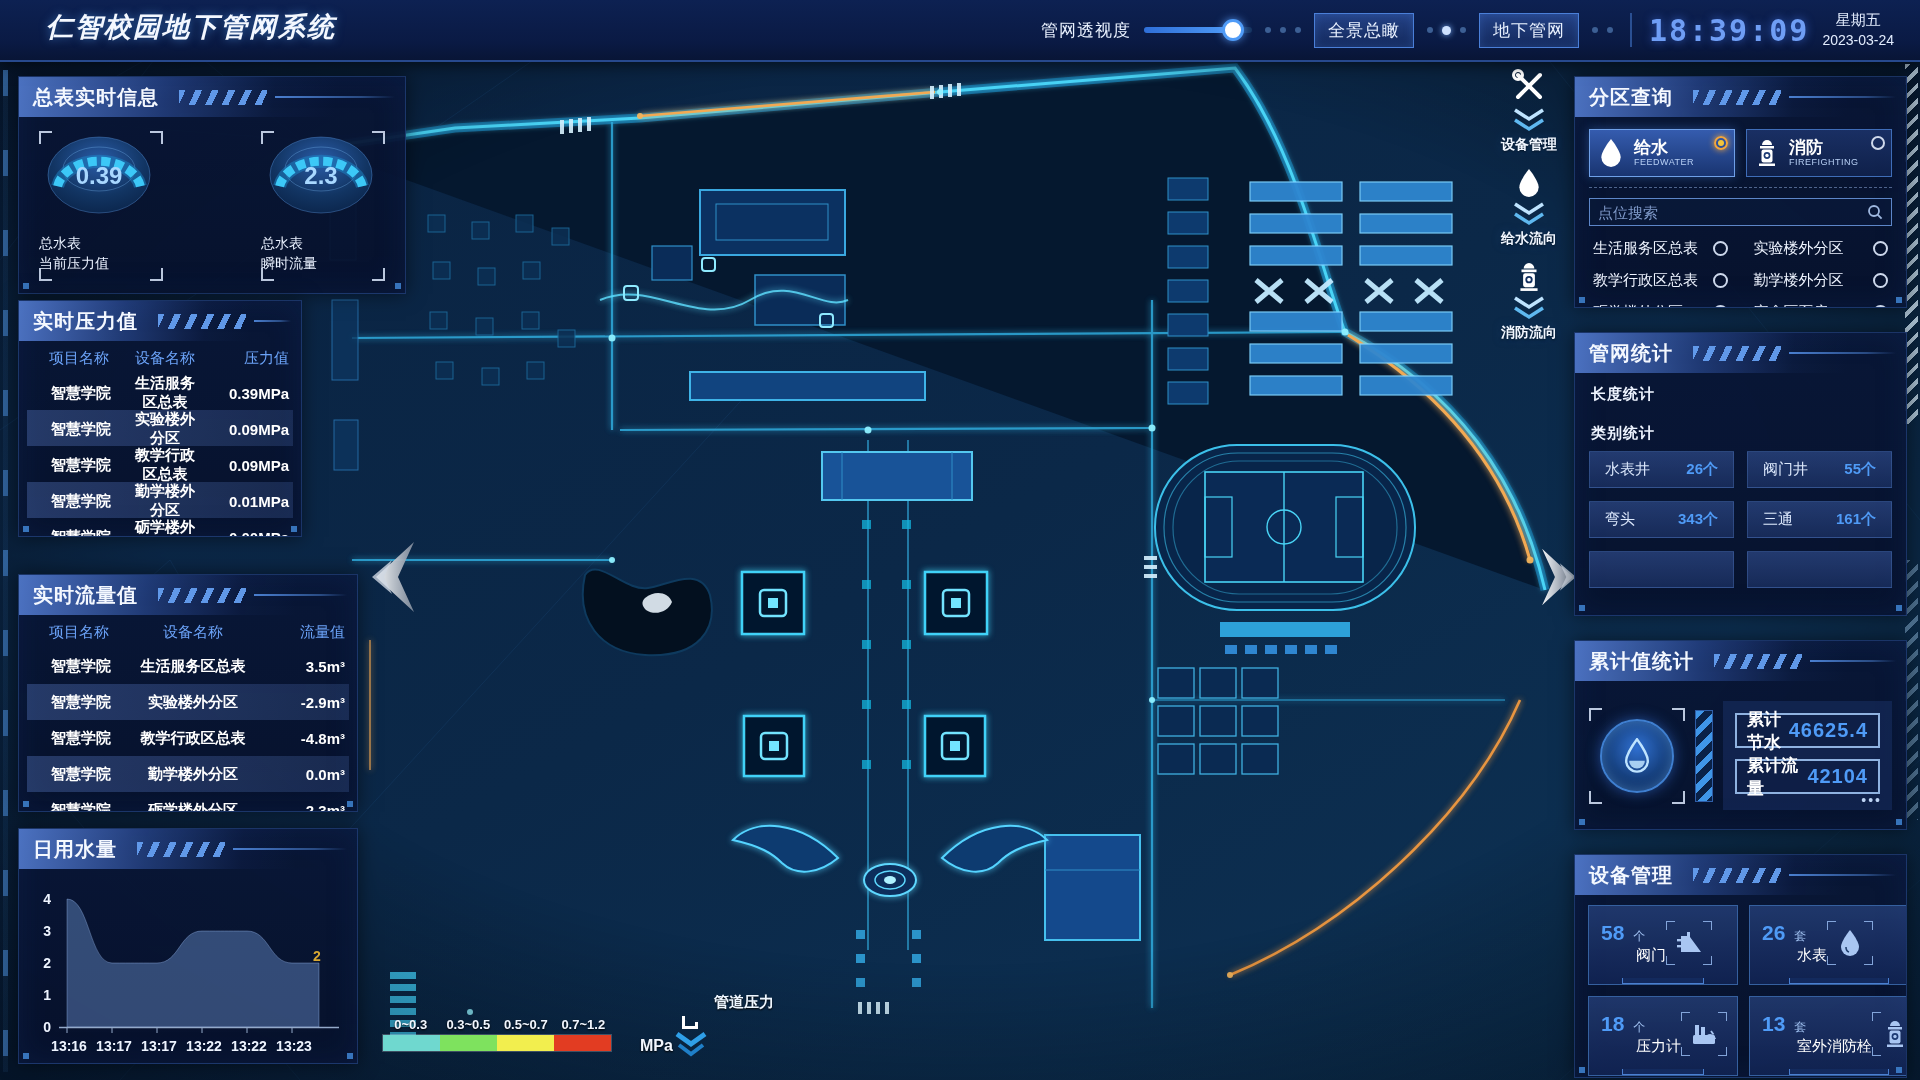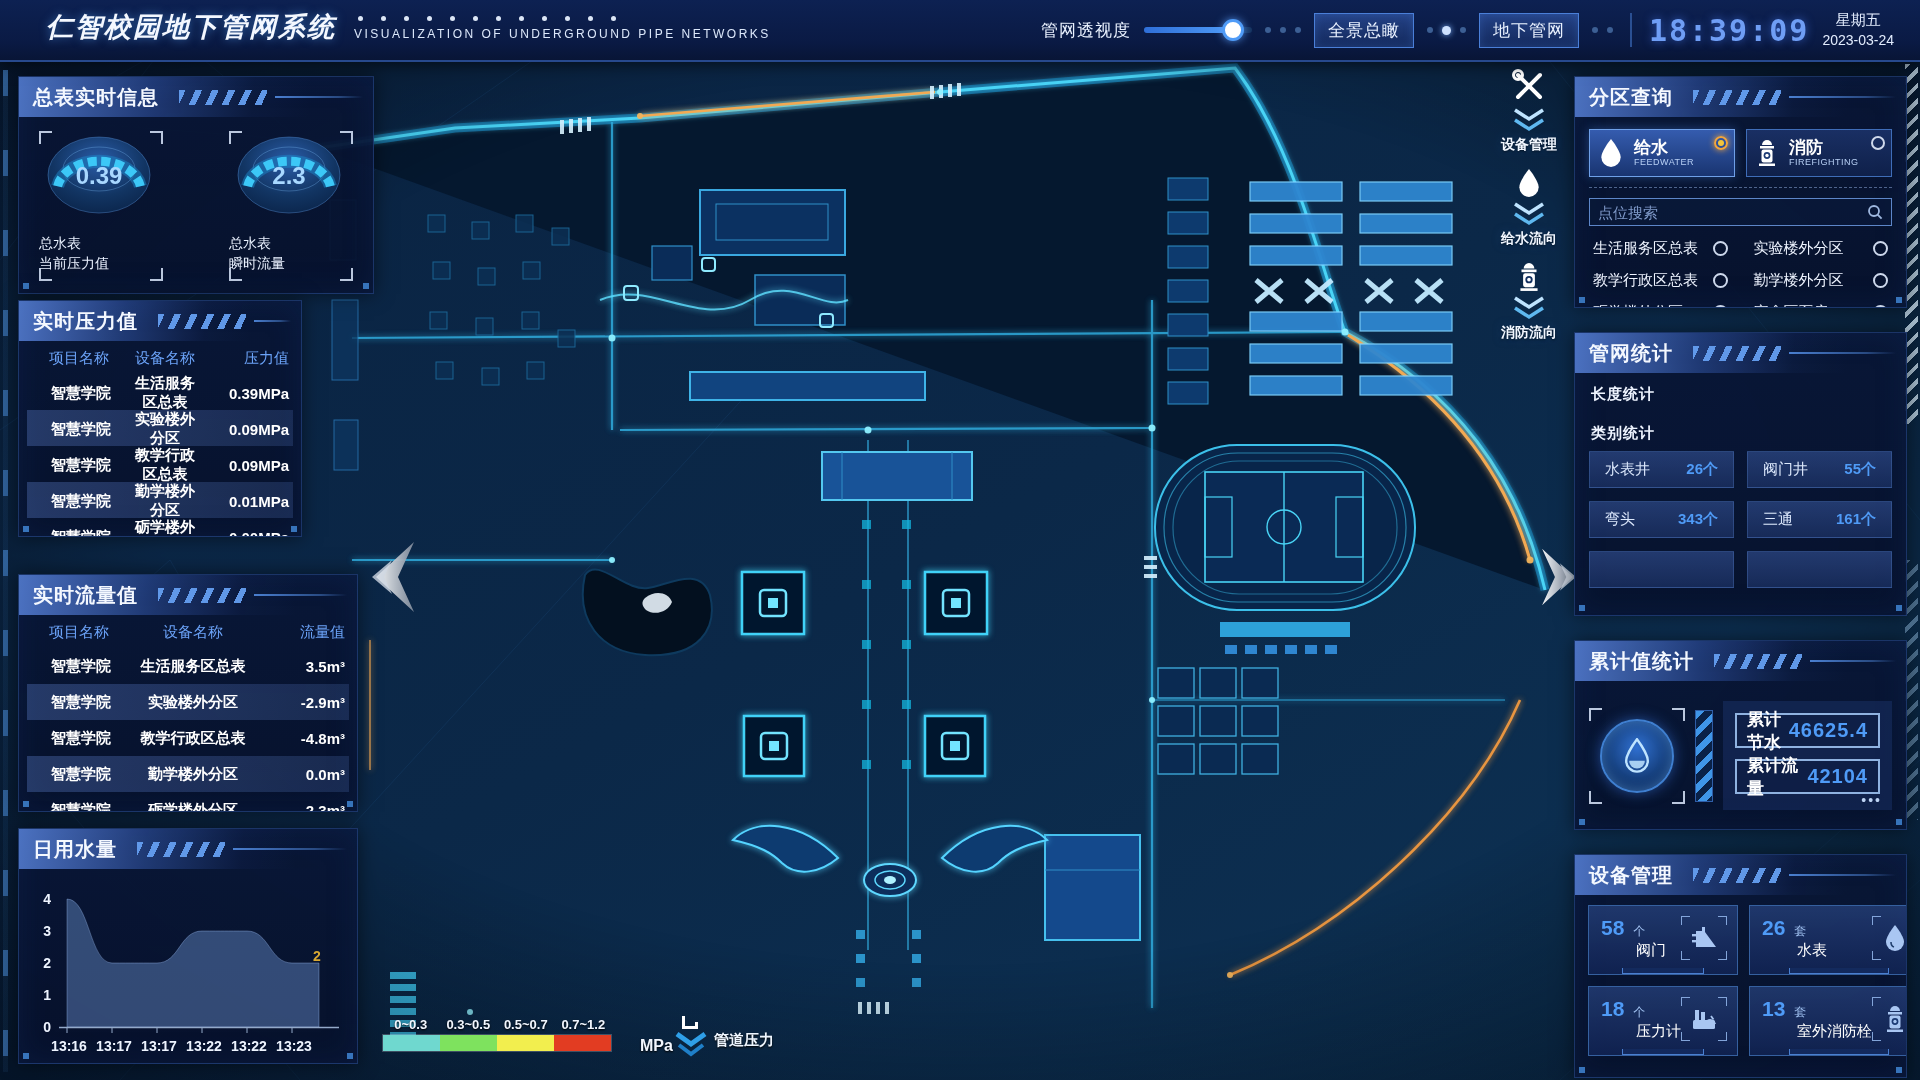--- a/index.html
+++ b/index.html
@@ -130,21 +130,21 @@
   .cum-values { flex:1; background:rgba(32,58,116,.42); padding:12px 12px 16px 12px; display:flex;
     flex-direction:column; gap:11px; position:relative; }
   .cum-row { height:35px; border:2px solid #8fb2e0; display:flex; align-items:center;
     justify-content:space-between; padding:0 10px; background:rgba(12,28,64,.5); }
   .cum-row .lbl { color:#fff; font-size:17px; font-weight:bold; }
   .cum-row .val { color:#4f9bf7; font-size:20px; font-weight:bold; letter-spacing:1px; }
   .cum-dots { position:absolute; right:10px; bottom:2px; color:#bcd2f2; font-size:14px; letter-spacing:2px; }
 
   
   .dev-grid { display:grid; grid-template-columns:1fr 1fr; gap:11px; padding:10px 13px 0 13px; }
-  .dev-card { position:relative; height:70px; display:flex; justify-content:space-between; align-items:center;
+  .dev-card { position:relative; height:80px; display:flex; align-items:center;
     padding:6px 10px 10px 12px; cursor:pointer; border:1px solid #35609f;
     background:linear-gradient(180deg,rgba(54,88,162,.5),rgba(18,38,88,.78)); }
   .dev-card::after { content:''; position:absolute; left:22%; right:22%; bottom:0; height:5px;
     border:1px solid #4a7fd0; border-top:none; background:rgba(20,44,96,.8); }
   .dev-left { display:flex; flex-direction:column; }
   .dev-top { display:flex; align-items:baseline; gap:9px; }
   .dev-num { color:#4f9bf7; font-size:21px; font-weight:bold; }
   .dev-unit { color:#9fc0f0; font-size:12px; }
   .dev-label { color:#fff; font-size:15px; margin-top:1px; white-space:nowrap;margin-left:35px; }
   .dev-icon { position:relative; width:46px; height:44px; flex:none; display:flex; align-items:center; justify-content:center; }
@@ -158,21 +158,21 @@
   
   .legend { position:absolute; left:382px; top:1017px; width:230px; z-index:4; }
   .legend-labels { display:flex; }
   .legend-labels span { flex:1; text-align:center; color:#f2f7ff; font-size:13px; font-weight:bold;
     text-shadow:0 1px 2px #000; }
   .legend-bar { display:flex; height:18px; margin-top:2px; border:1px solid rgba(255,255,255,.22); }
   .legend-bar span { flex:1; }
   .mpa { position:absolute; left:640px; top:1037px; z-index:4; color:#f2f7ff; font-size:16px; font-weight:bold;
     text-shadow:0 1px 2px #000; }
   .pressure-flag { position:absolute; left:668px; top:1014px; z-index:4; width:46px; text-align:center; }
-  .pressure-label { position:absolute; left:714px; top:1031px; z-index:4; color:#eef6ff; font-size:15px;
+  .pressure-label { position:absolute; left:714px; top:993px; z-index:4; color:#eef6ff; font-size:15px;
     font-weight:bold; text-shadow:0 1px 2px #000; }
 </style>
 </head>
 <body>
 
 <div class="stage">
 
   <div class="map-wrap">
     <svg width="1920" height="1080" viewBox="0 0 1920 1080">
       <defs>
@@ -464,37 +464,20 @@
     </svg>
   </div>
 
   <div class="left-rail"></div>
   <div class="right-zigzag"></div>
   <div class="right-zigzag2"></div>
 
   <div class="header">
     <div class="brand">
       <div class="brand-title">仁智校园地下管网系统</div>
-      <div class="brand-side">
-        <div class="brand-dots">
-          <i></i>
-            <i></i>
-            <i></i>
-            <i></i>
-            <i></i>
-            <i></i>
-            <i></i>
-            <i></i>
-            <i></i>
-            <i></i>
-            <i></i>
-            <i></i>
-        </div>
-        <div class="brand-sub">VISUALIZATION OF UNDERGROUND PIPE NETWORKS</div>
-      </div>
     </div>
     <div class="hdr-right">
       <span class="trans-label">管网透视度</span>
       <div class="slider">
         <div class="track"></div>
           <div class="fill"></div>
         <div class="thumb"></div>
       </div>
       <div class="dots3">
           <i></i>
@@ -514,21 +497,21 @@
         </div>
       <div class="hdr-sep"></div>
       <div class="clock">18:39:09</div>
       <div class="datebox">
         <div class="wd">星期五</div>
         <div class="dt">2023-03-24</div>
       </div>
     </div>
   </div>
 
-  <div class="panel" style="left:18px; top:76px; width:356px; height:218px;">
+  <div class="panel" style="left:18px; top:76px; width:388px; height:218px;">
     <div class="p-head">
       <span class="p-title">总表实时信息</span>
       <span class="p-slash"></span>
         <span class="p-line"></span>
     </div>
     <div class="gauge-row">
       <div class="gauge-card">
         <span class="corner c-tl"></span><span class="corner c-tr"></span><span class="corner c-bl"></span><span class="corner c-br"></span>
         <svg width="120" height="96" viewBox="0 0 120 96">
           <defs>

